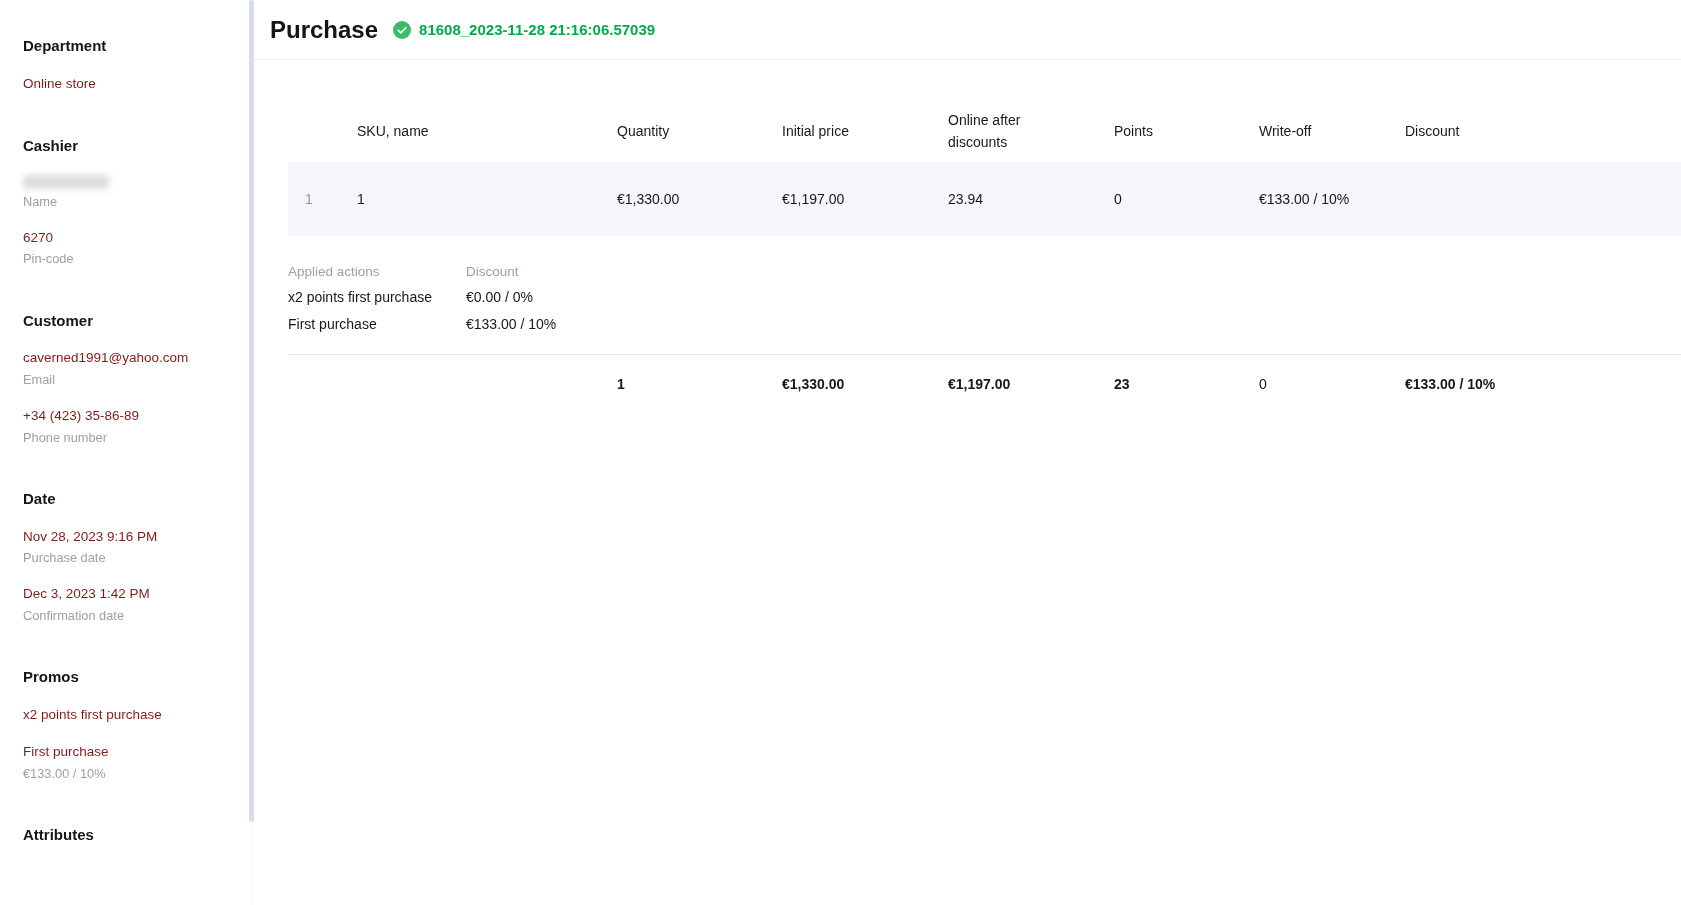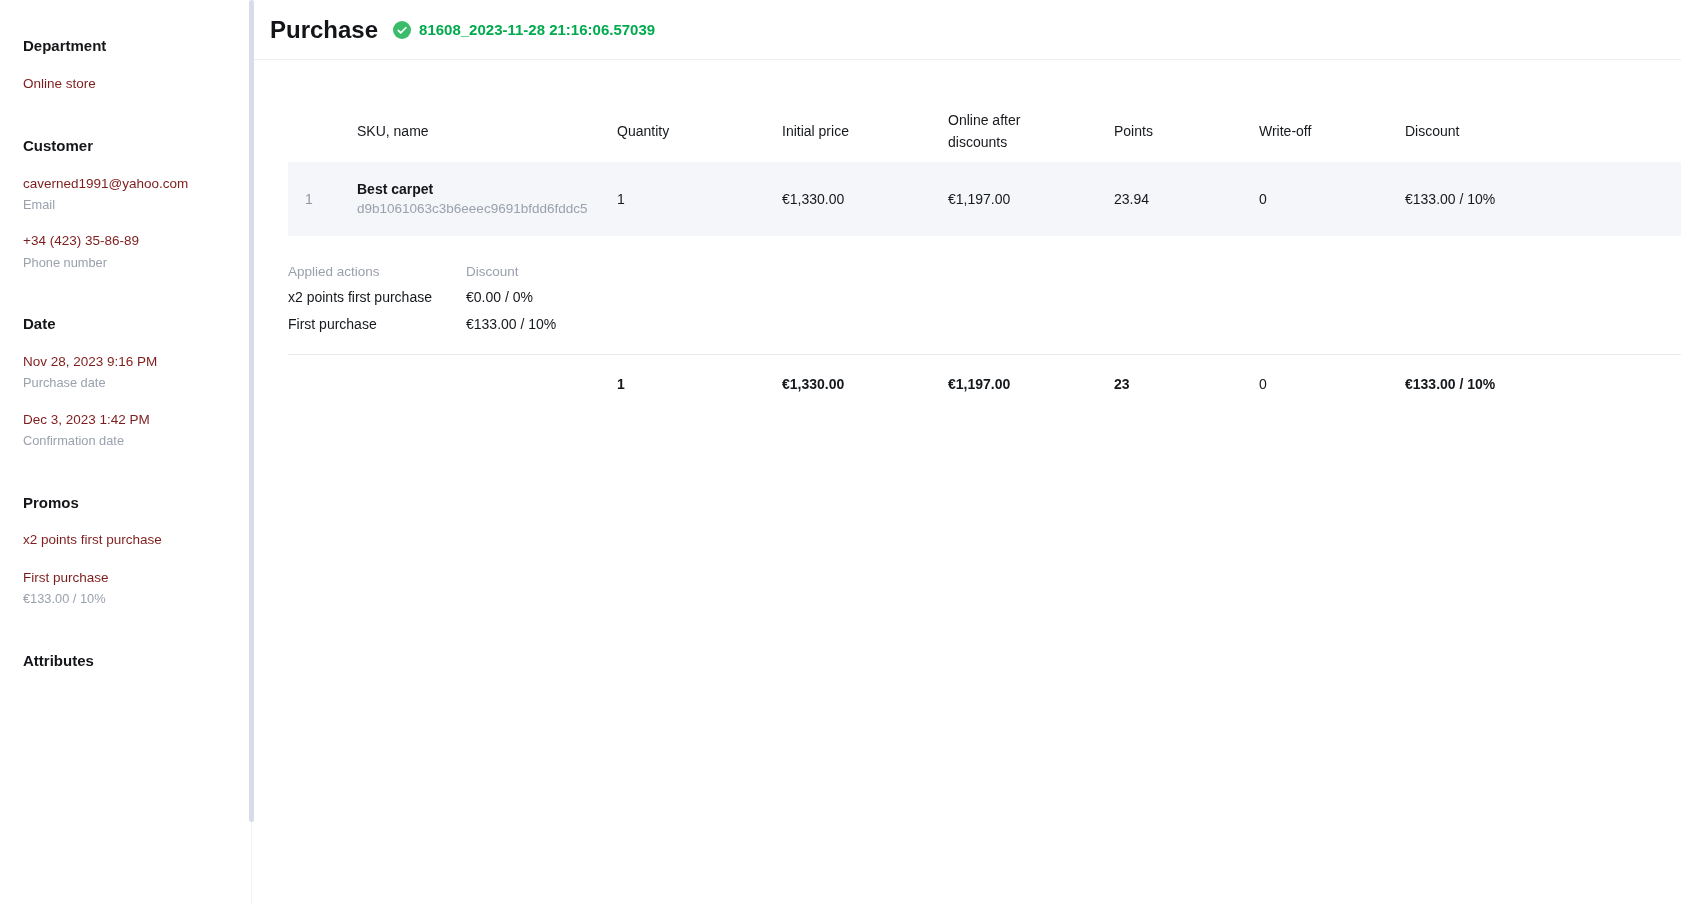--- a/index.html
+++ b/index.html
@@ -86,20 +86,31 @@
   <div class="scroll-track"></div>
   <div class="scroll-thumb"></div>
 
   <section class="side-section">
     <div class="side-heading">Department</div>
     <div class="side-item">
       <div class="side-value">Online store</div>
     </div>
   </section>
 
+  <section class="side-section">
+    <div class="side-heading">Cashier</div>
+    <div class="side-item">
+      <div class="blur-box"></div>
+      <div class="side-label">Name</div>
+    </div>
+    <div class="side-item">
+      <div class="side-value">6270</div>
+      <div class="side-label">Pin-code</div>
+    </div>
+  </section>
 
   <section class="side-section">
     <div class="side-heading">Customer</div>
     <div class="side-item">
       <div class="side-value">caverned1991@yahoo.com</div>
       <div class="side-label">Email</div>
     </div>
     <div class="side-item">
       <div class="side-value">+34 (423) 35-86-89</div>
       <div class="side-label">Phone number</div>
@@ -157,24 +168,20 @@
       <div>
           <span class="wrap-col">Online after discounts</span>
         </div>
       <div>Points</div>
       <div>Write-off</div>
       <div>Discount</div>
     </div>
 
     <div class="prow item-row">
       <div class="cell-index">1</div>
-      <div class="cell-name">
-        <div class="item-name">Best carpet</div>
-        <div class="item-sku">d9b1061063c3b6eeec9691bfdd6fddc5</div>
-      </div>
       <div class="cell-val">1</div>
       <div class="cell-val">€1,330.00</div>
       <div class="cell-val">€1,197.00</div>
       <div class="cell-val">23.94</div>
       <div class="cell-val">0</div>
       <div class="cell-val">€133.00 / 10%</div>
     </div>
 
     <div class="applied">
       <div class="hd">Applied actions</div>

